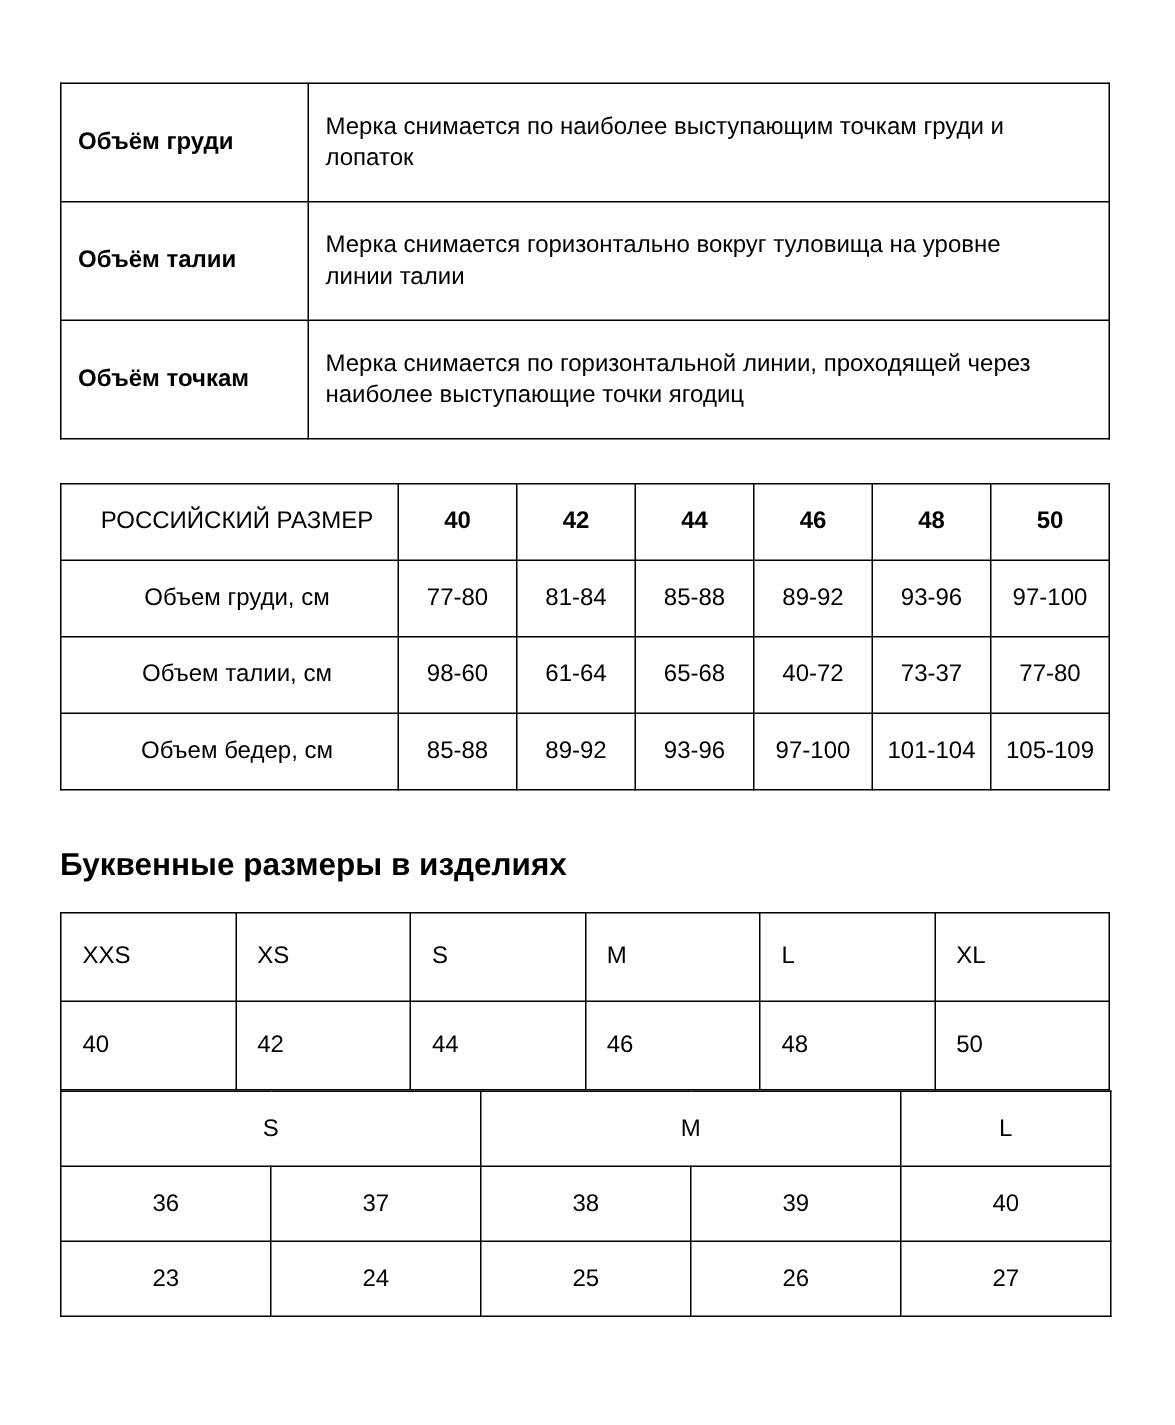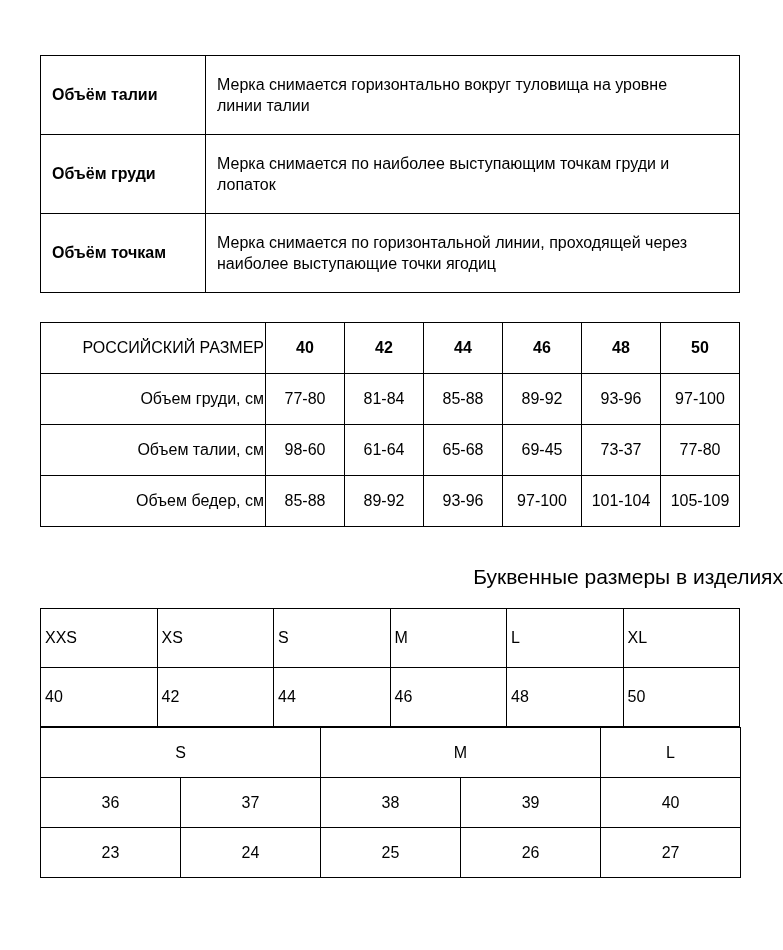--- a/index.html
+++ b/index.html
@@ -38,64 +38,63 @@
     padding: 8px 28px 8px 11px;
     line-height: 1.32;
   }
   
   .t2 { margin-top: 29px; }
   .t2 td {
     height: 48px;
     text-align: center;
   }
   .t2 .rowlabel {
-    text-align: right;
+    text-align: center;
     padding-left: 11px;
     margin-top: 36px;
   }
   .t2 .size-head { font-weight: bold; }
   
   .section-heading {
     font-size: 21px;
-    font-weight: normal;
+    font-weight: bold;
     margin: 37px 0 19px 0;
     line-height: 1.2;
-    text-align: right;
   }
   .section-heading.shoes { margin: 38px 0 15px 0; }
   
   .t3 td {
     height: 56px;
     text-align: left;
-    padding-left: 4px;
+    padding-left: 14px;
   }
   
   .t4 td {
     height: 47px;
     text-align: center;
   }
 </style>
 </head>
 <body>
 
 <div class="page">
 
   <table class="t1">
     <colgroup>
       <col style="width:165px">
       <col>
     </colgroup>
     <tbody>
         <tr>
+      <td class="label">Объём груди</td>
+      <td class="desc">Мерка снимается по наиболее выступающим точкам груди и лопаток</td>
+    </tr>
+    <tr>
       <td class="label">Объём талии</td>
       <td class="desc">Мерка снимается горизонтально вокруг туловища на уровне линии талии</td>
-    </tr>
-    <tr>
-      <td class="label">Объём груди</td>
-      <td class="desc">Мерка снимается по наиболее выступающим точкам груди и лопаток</td>
     </tr>
     <tr>
       <td class="label">Объём точкам</td>
       <td class="desc">Мерка снимается по горизонтальной линии, проходящей через наиболее выступающие точки ягодиц</td>
     </tr>
   </tbody>
     </table>
 
   <table class="t2">
     <colgroup>
@@ -124,21 +123,21 @@
       <td>85-88</td>
       <td>89-92</td>
       <td>93-96</td>
       <td>97-100</td>
     </tr>
     <tr>
       <td class="rowlabel">Объем талии, см</td>
       <td>98-60</td>
       <td>61-64</td>
       <td>65-68</td>
-      <td>69-45</td>
+      <td>40-72</td>
       <td>73-37</td>
       <td>77-80</td>
     </tr>
     <tr>
       <td class="rowlabel">Объем бедер, см</td>
       <td>85-88</td>
       <td>89-92</td>
       <td>93-96</td>
       <td>97-100</td>
       <td>101-104</td>

